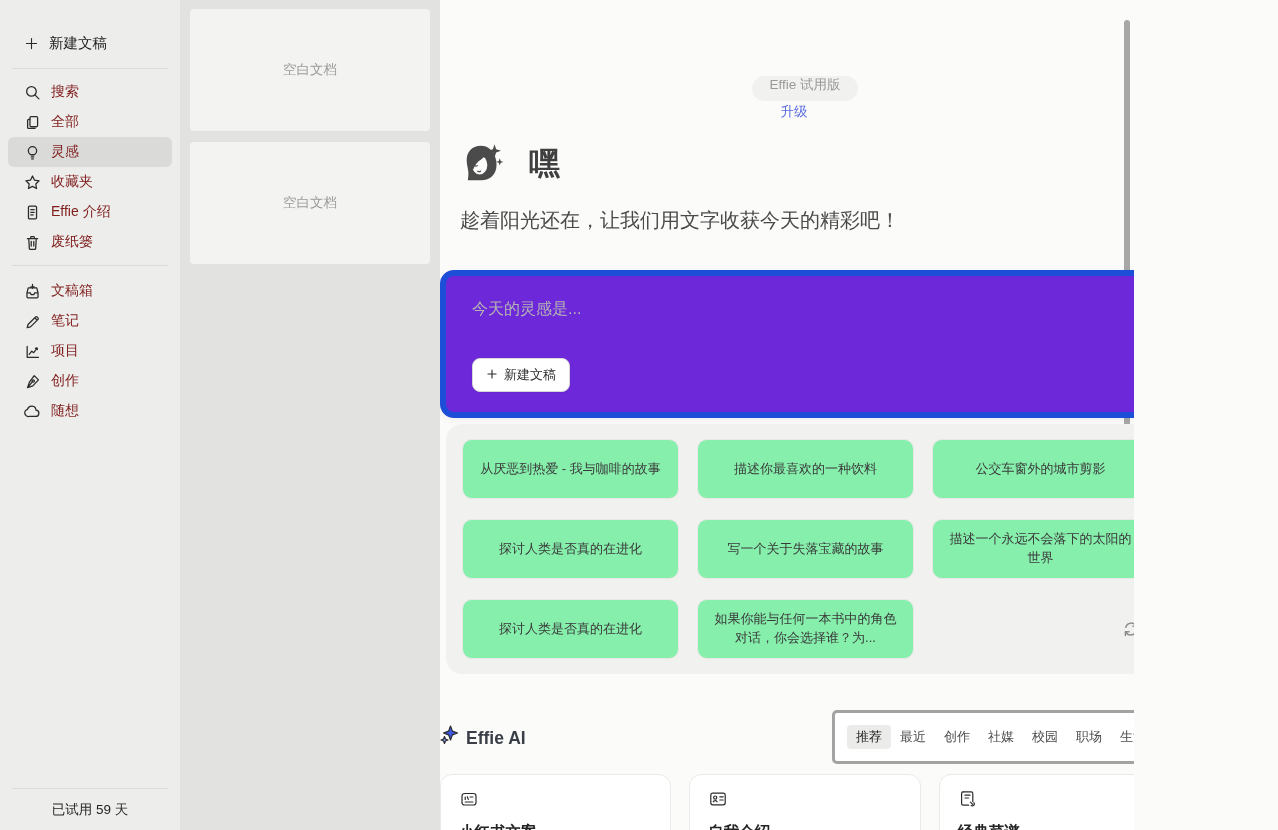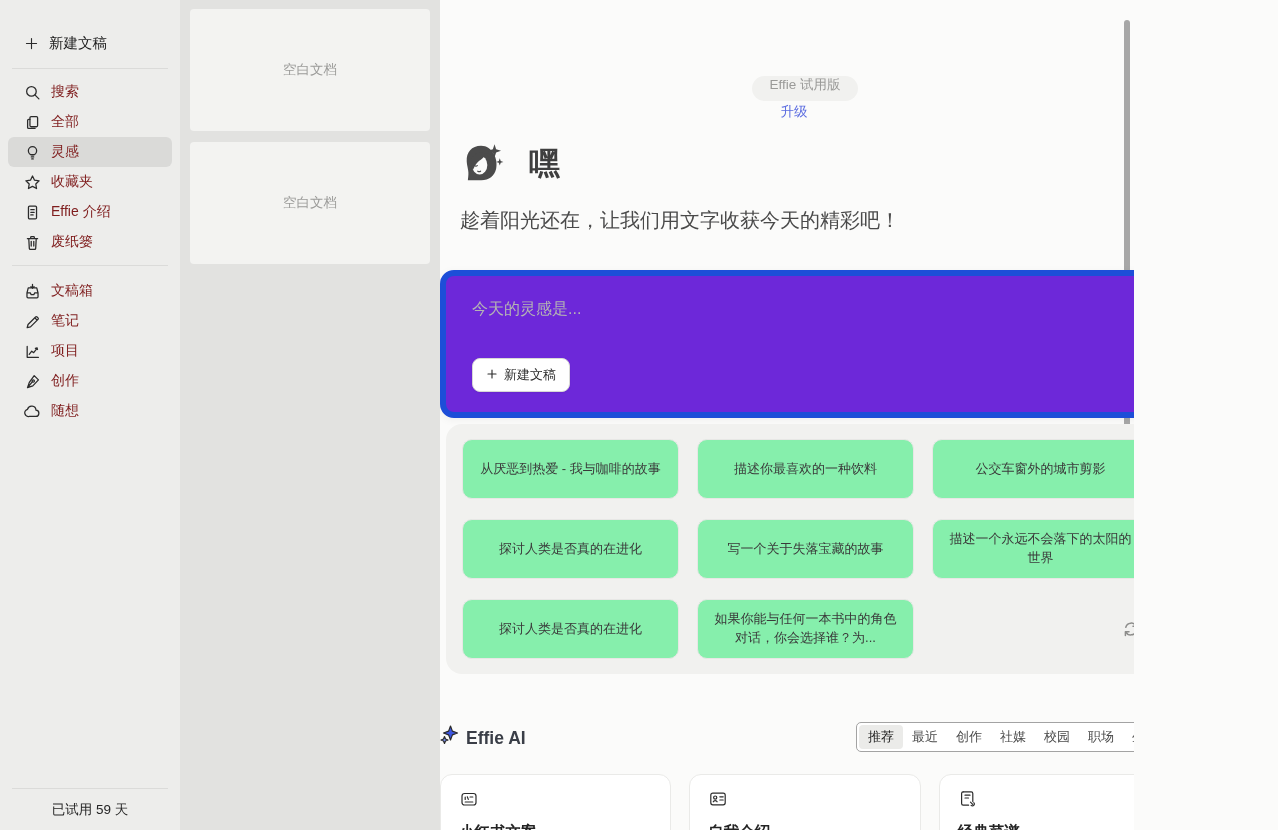--- a/index.html
+++ b/index.html
@@ -64,22 +64,22 @@
   .chips-grid { display:grid; grid-template-columns:repeat(3,1fr); column-gap:18px; row-gap:20px; }
   .chip { height:60px; background:#86efac; border:1px solid #e7e7e5; border-radius:10px;
           display:flex; align-items:center; justify-content:center; text-align:center;
           padding:6px 14px; font-size:13px; line-height:1.45; color:#3a3a3a; cursor:pointer; }
   .chip-spacer { height:60px; }
   .refresh-btn { position:absolute; right:24px; bottom:35px; width:20px; height:20px; cursor:pointer; }
   .refresh-btn svg { stroke:#8d8d8b; fill:none; stroke-width:1.5; stroke-linecap:round; stroke-linejoin:round; }
 
   .ai-header { margin-top:50px; display:flex; align-items:center; justify-content:space-between; height:26px; }
   .ai-title { display:flex; align-items:flex-end; gap:7px; font-size:17.5px; font-weight:700; color:#3a3e47; }
-  .ai-tabs { display:flex; align-items:center; border:1px solid #a3a3a3; background:#fff;
-             border-radius:5px; padding:2px; }
+  .ai-tabs { display:flex; align-items:center; border:3px solid #a3a3a3; background:#fff;
+             border-radius:5px; padding:12px; }
   .ai-tab { padding:3px 9px; font-size:13px; color:#4c4c4c; border-radius:4px; cursor:pointer; white-space:nowrap; }
   .ai-tab.active { background:#ebebe9; color:#1d1d1d; }
 
   .ai-cards { margin-top:24px; display:grid; grid-template-columns:repeat(3,1fr); gap:18px; }
   .ai-card { background:#fff; border:1px solid #eaeae8; border-radius:12px;
              padding:14px 18px; height:110px; cursor:pointer; }
   .ai-card .icn svg { stroke:#2b2b2b; stroke-width:1.2; }
   .ai-card-title { margin-top:9px; font-size:15.5px; font-weight:700; color:#242424; }
 </style>
 </head>

